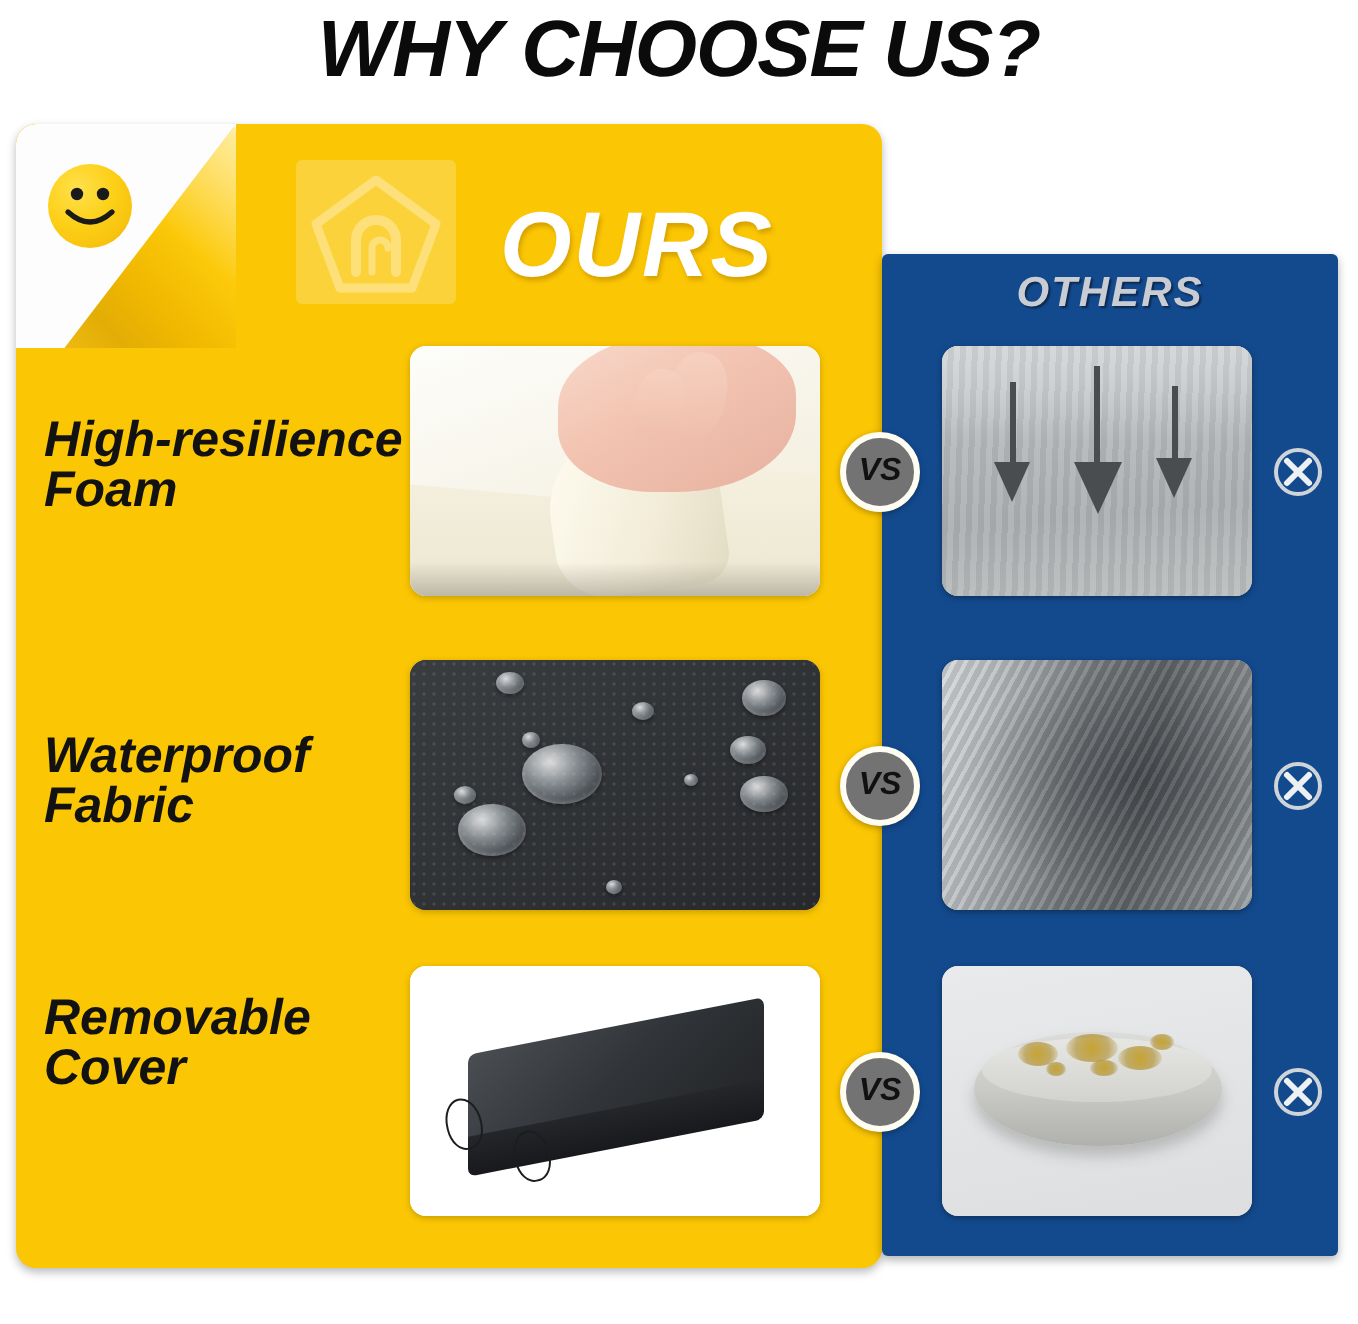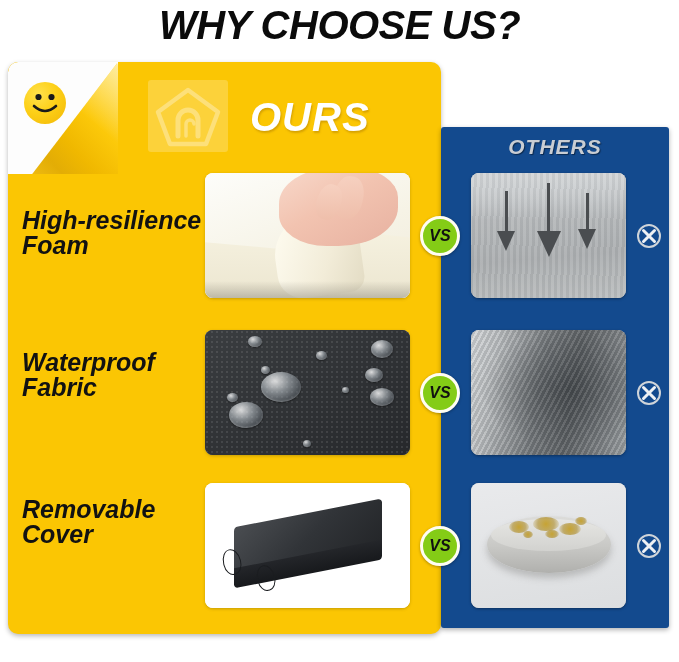--- a/index.html
+++ b/index.html
@@ -110,21 +110,21 @@
     top: 80px;
     width: 80px;
     height: 72px;
     background: rgba(255,255,255,0.22);
     border-radius: 3px;
   }
   .ours-label {
     position: absolute;
     left: 250px;
     top: 95px;
-    font-size: 40px;
+    font-size: 46px;
     font-weight: bold;
     font-style: italic;
     color: #ffffff;
     letter-spacing: 1px;
     text-shadow: 1px 2px 2px rgba(170,120,0,0.45);
   }
 
   
   .others-label {
     position: absolute;
@@ -145,21 +145,21 @@
     position: absolute;
     left: 22px;
     width: 180px;
     font-size: 25px;
     font-weight: bold;
     font-style: italic;
     color: #121212;
     line-height: 25px;
   }
   .row-1 .feature-label { top: 208px; }
-  .row-2 .feature-label { top: 350px; }
+  .row-2 .feature-label { top: 366px; }
   .row-3 .feature-label { top: 497px; }
 
   .ours-photo {
     position: absolute;
     left: 205px;
     width: 205px;
     height: 125px;
     border-radius: 8px;
     overflow: hidden;
     background: #ffffff;
@@ -183,21 +183,21 @@
   .row-2 .others-photo { top: 330px; }
   .row-3 .others-photo { top: 483px; }
 
   
   .vs-badge {
     position: absolute;
     left: 420px;
     width: 40px;
     height: 40px;
     border-radius: 50%;
-    background: #84cc16;
+    background: #737373;
     border: 3px solid #fffdf2;
     color: #111111;
     font-size: 16px;
     font-weight: bold;
     font-style: italic;
     display: flex;
     align-items: center;
     justify-content: center;
     box-shadow: 0 1px 3px rgba(0,0,0,0.3);
     z-index: 6;

